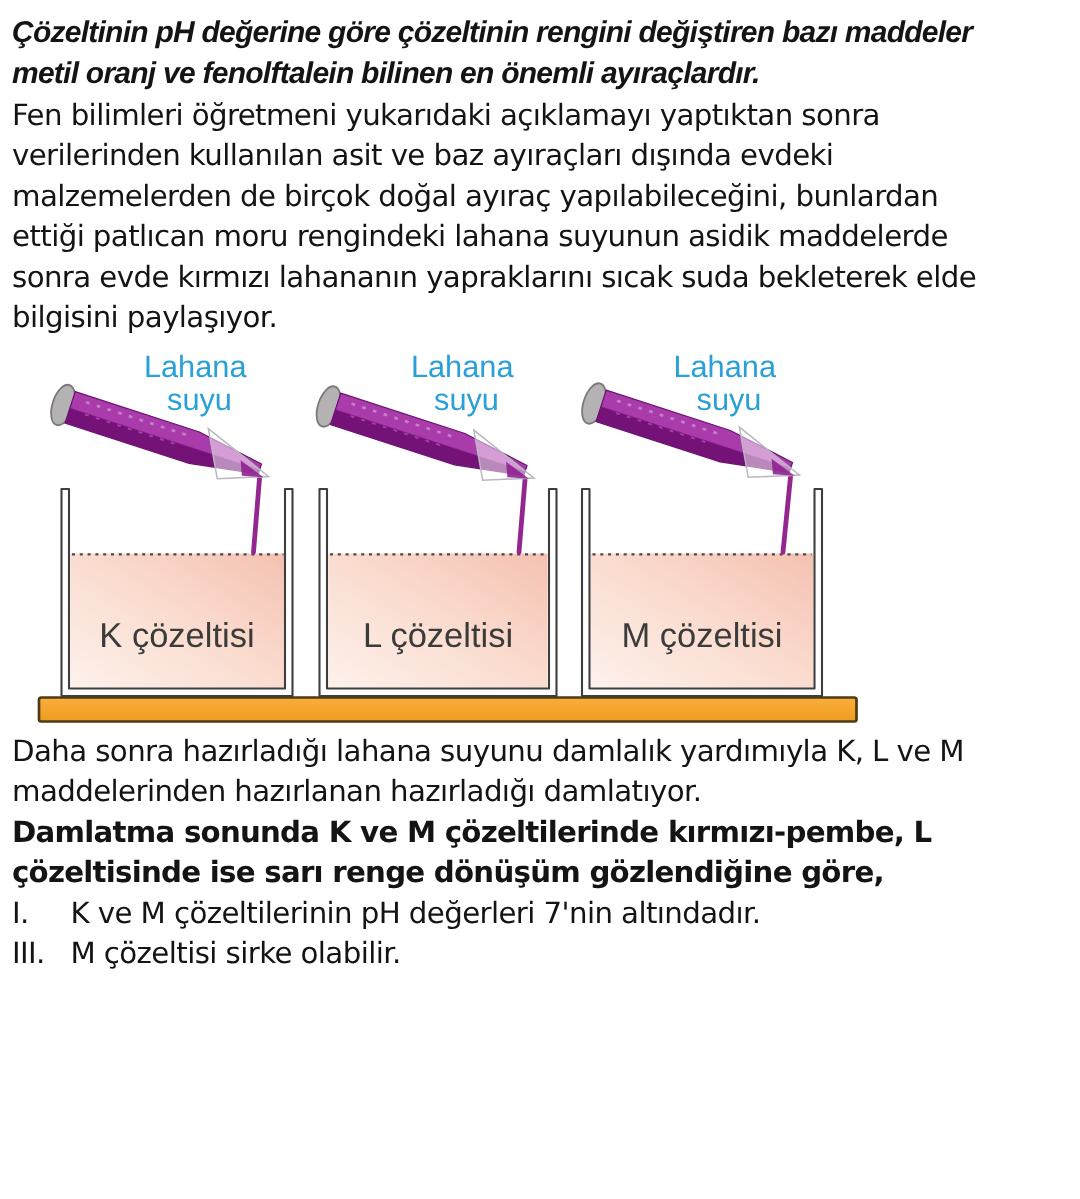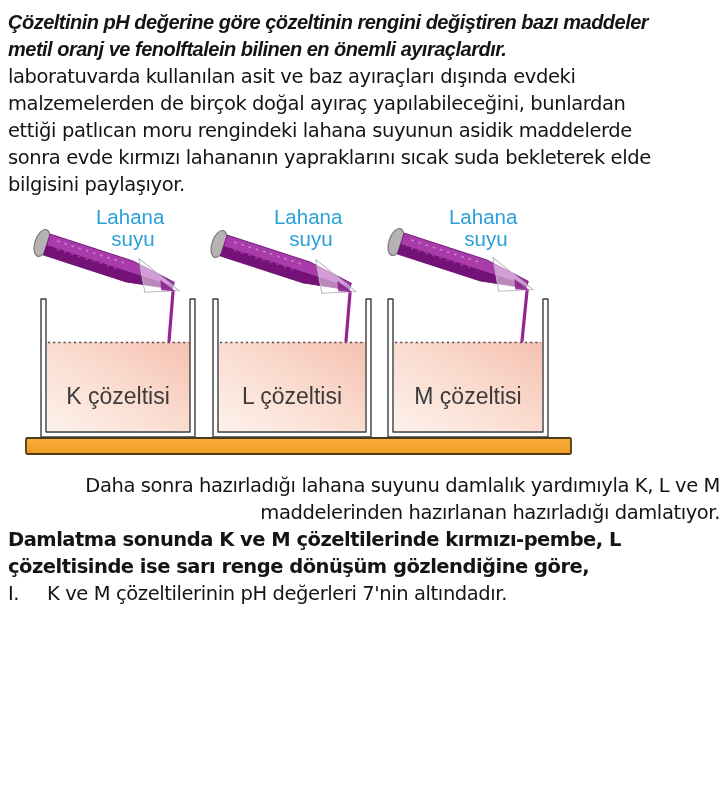--- a/index.html
+++ b/index.html
@@ -4,21 +4,21 @@
 <style>
   html, body {
     margin: 0; padding: 0;
     width: 720px; height: 799px;
     background: #ffffff;
     overflow: hidden;
   }
   .page {
     box-sizing: border-box;
     width: 720px; height: 799px;
-    padding: 9px 0 0 8px;
+    padding: 9px 13px 0 8px;
     color: #141414;
   }
   .line { white-space: nowrap; }
 
   .intro .line {
     font-family: "Liberation Sans", sans-serif;
     font-style: italic;
     font-weight: 700;
     font-size: 20px;
     line-height: 27px;
@@ -29,21 +29,21 @@
     font-size: 19.5px;
     line-height: 27px;
     letter-spacing: -0.4px;
   }
   .bold .line {
     font-weight: 700;
     letter-spacing: -0.5px;
   }
   .diagram-wrap { margin-top: 2px; }
   svg { display: block; }
-  .after-block { margin-top: 14px; text-align: right; }
+  .after-block { margin-top: 2px; }
   .stmt {
     display: flex;
     font-family: "DejaVu Sans", sans-serif;
     font-size: 19.5px;
     line-height: 27px;
     letter-spacing: -0.4px;
     white-space: nowrap;
   }
   .stmt .num {
     flex: 0 0 39px;
@@ -71,21 +71,22 @@
 <body>
 
 <div class="page">
 
   <div class="intro">
     <div class="line">Çözeltinin pH değerine göre çözeltinin rengini değiştiren bazı maddeler</div>
     <div class="line">metil oranj ve fenolftalein bilinen en önemli ayıraçlardır.</div>
   </div>
 
   <div class="para">
-    <div class="line">laboratuvarda kullanılan asit ve baz ayıraçları dışında evdeki</div>
+    <div class="line">Fen bilimleri öğretmeni yukarıdaki açıklamayı yaptıktan sonra</div>
+    <div class="line">verilerinden kullanılan asit ve baz ayıraçları dışında evdeki</div>
     <div class="line">malzemelerden de birçok doğal ayıraç yapılabileceğini, bunlardan</div>
     <div class="line">ettiği patlıcan moru rengindeki lahana suyunun asidik maddelerde</div>
     <div class="line">sonra evde kırmızı lahananın yapraklarını sıcak suda bekleterek elde</div>
     <div class="line">bilgisini paylaşıyor.</div>
   </div>
 
   <div class="diagram-wrap">
     <svg width="712" height="258" viewBox="0 0 712 258" xmlns="http://www.w3.org/2000/svg">
       <defs>
         <linearGradient id="liqGrad" x1="0" y1="1" x2="1" y2="0">
@@ -172,16 +173,20 @@
   <div class="para bold">
     <div class="line">Damlatma sonunda K ve M çözeltilerinde kırmızı-pembe, L</div>
     <div class="line">çözeltisinde ise sarı renge dönüşüm gözlendiğine göre,</div>
   </div>
 
   <div>
     <div class="stmt">
       <span class="num">I.</span>
       <span>K ve M çözeltilerinin pH değerleri 7'nin altındadır.</span>
     </div>
+    <div class="stmt">
+      <span class="num">III.</span>
+      <span>M çözeltisi sirke olabilir.</span>
+    </div>
   </div>
 
 
 </div>
 
 </body></html>

